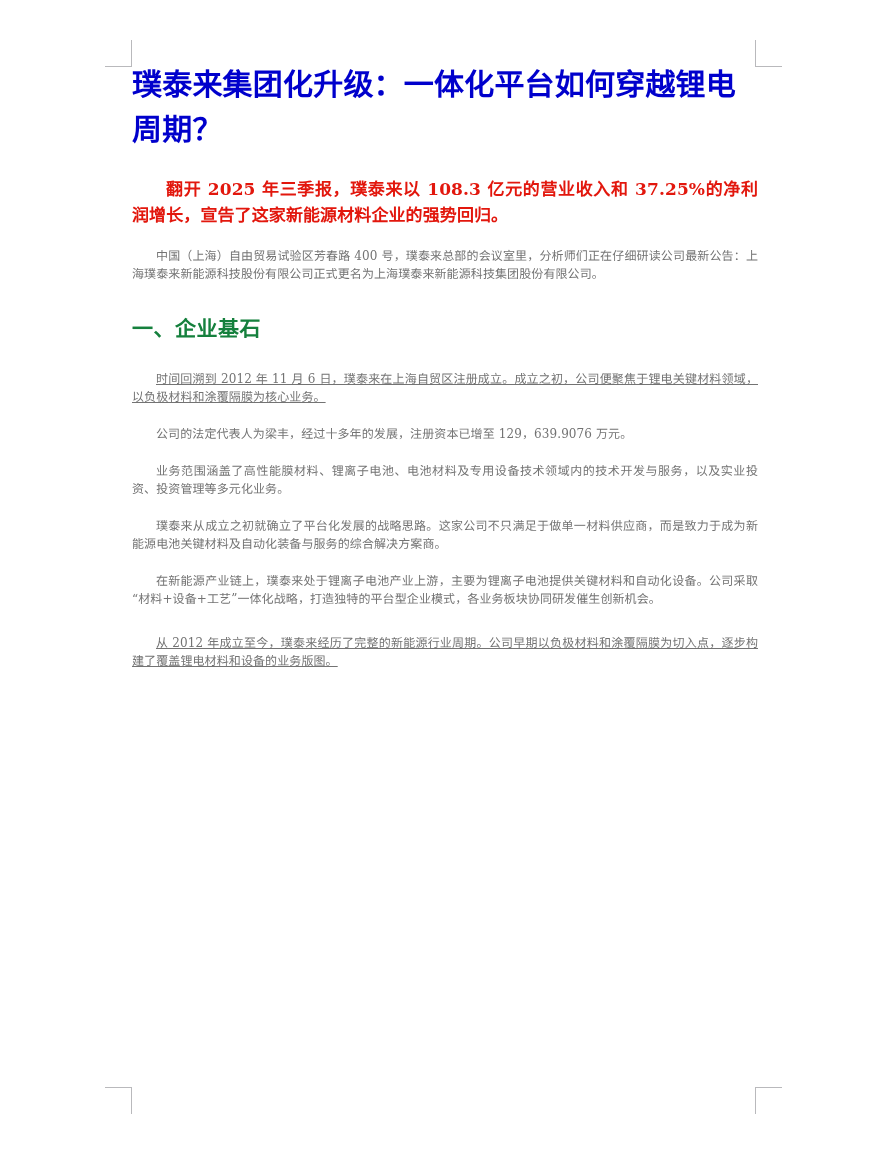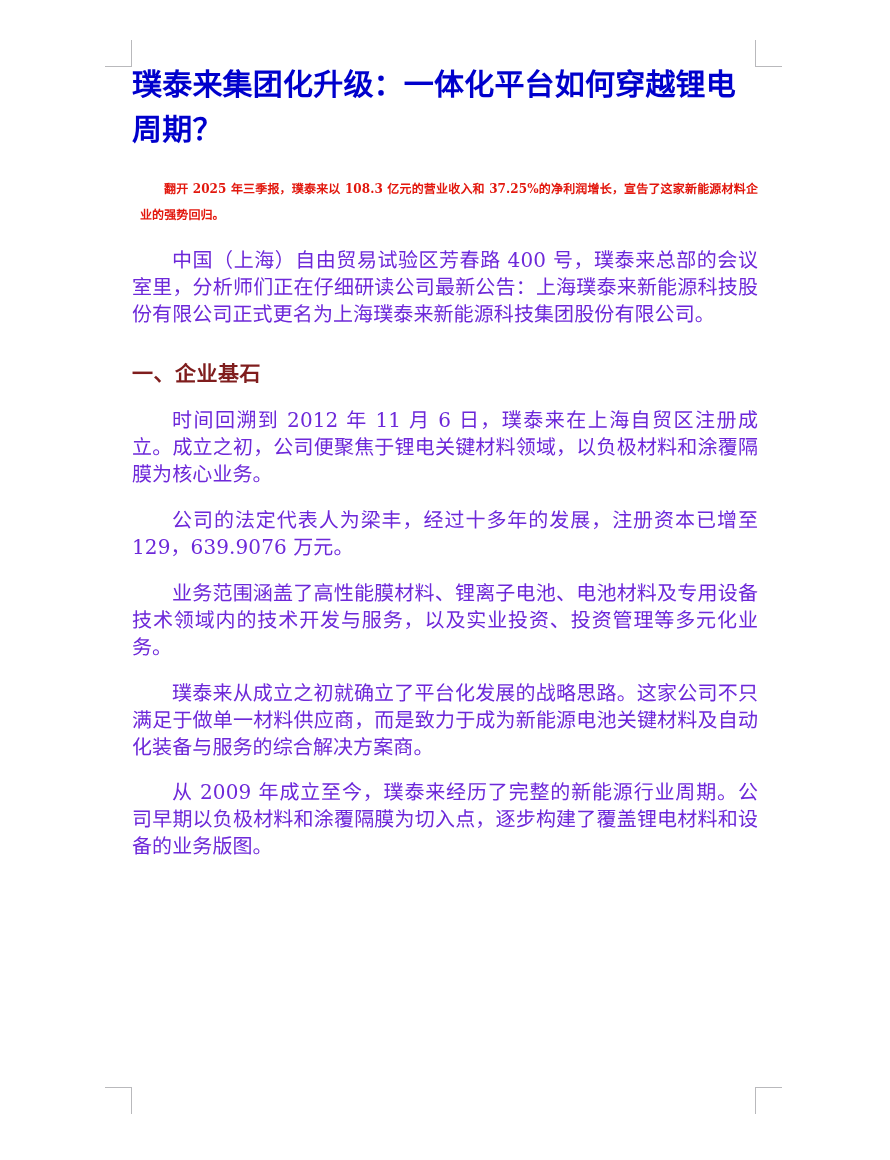--- a/index.html
+++ b/index.html
@@ -85,53 +85,54 @@
     font-size: 30px;
     font-weight: bold;
     line-height: 45px;
     color: #0000cc;
     letter-spacing: 0.2px;
     text-align: left;
   }
 
   
   .lead {
-    margin: 24px 0 0 8px;
-    font-size: 12px;
+    margin: 24px 0 0 0;
+    font-size: 17px;
     font-weight: bold;
     line-height: 26px;
     color: #e2170d;
     text-align: justify;
     text-justify: inter-ideograph;
     text-indent: 2em;
     letter-spacing: 0.1px;
   }
 
   
   .para {
     margin: 19px 0 0 0;
-    font-size: 20px;
-    line-height: 27px;
-    color: #6d28d9;
+    font-size: 12px;
+    line-height: 18px;
+    color: #737373;
     text-align: justify;
     text-justify: inter-ideograph;
     text-indent: 2em;
     letter-spacing: 0.1px;
   }
   .para.first-after-heading {
-    margin-top: 18px;
+    margin-top: 26px;
+    text-decoration: underline;
   }
 
   
   .section-heading {
     margin: 31px 0 0 0;
     font-size: 21px;
     font-weight: bold;
     line-height: 30px;
-    color: #7f1d1d;
+    color: #15803d;
     letter-spacing: 0.5px;
     text-indent: 0;
   }
 </style>
 </head>
 <body>
 
 <div class="page">
 
   <div class="crop-mark crop-tl"></div>
@@ -151,19 +152,20 @@
     <h2 class="section-heading">一、企业基石</h2>
 
     <p class="para first-after-heading">时间回溯到 2012 年 11 月 6 日，璞泰来在上海自贸区注册成立。成立之初，公司便聚焦于锂电关键材料领域，以负极材料和涂覆隔膜为核心业务。</p>
 
     <p class="para">公司的法定代表人为梁丰，经过十多年的发展，注册资本已增至 129，639.9076 万元。</p>
 
     <p class="para">业务范围涵盖了高性能膜材料、锂离子电池、电池材料及专用设备技术领域内的技术开发与服务，以及实业投资、投资管理等多元化业务。</p>
 
     <p class="para">璞泰来从成立之初就确立了平台化发展的战略思路。这家公司不只满足于做单一材料供应商，而是致力于成为新能源电池关键材料及自动化装备与服务的综合解决方案商。</p>
 
+    <p class="para">在新能源产业链上，璞泰来处于锂离子电池产业上游，主要为锂离子电池提供关键材料和自动化设备。公司采取“材料+设备+工艺”一体化战略，打造独特的平台型企业模式，各业务板块协同研发催生创新机会。</p>
 
 
-    <p class="para first-after-heading">从 2009 年成立至今，璞泰来经历了完整的新能源行业周期。公司早期以负极材料和涂覆隔膜为切入点，逐步构建了覆盖锂电材料和设备的业务版图。</p>
+    <p class="para first-after-heading">从 2012 年成立至今，璞泰来经历了完整的新能源行业周期。公司早期以负极材料和涂覆隔膜为切入点，逐步构建了覆盖锂电材料和设备的业务版图。</p>
 
 
   </div>
 </div>
 
 </body></html>

